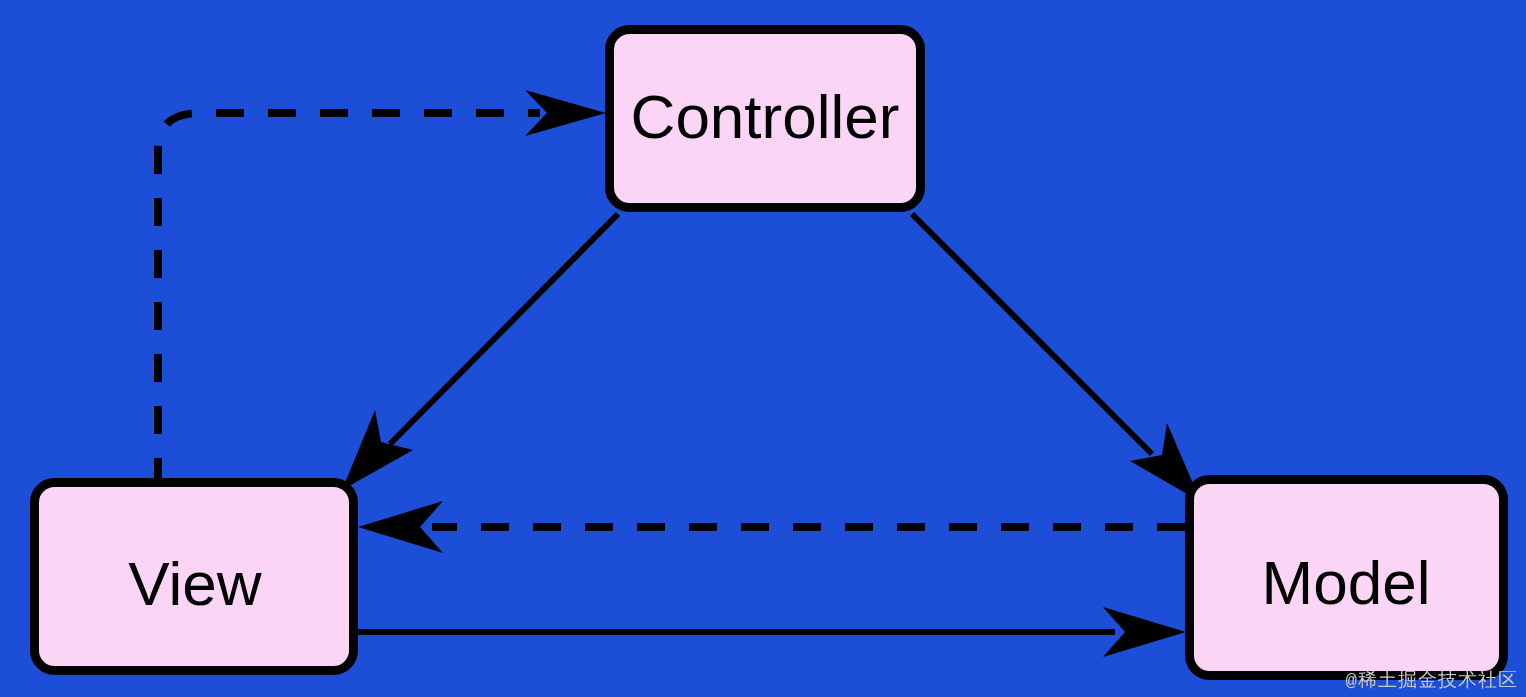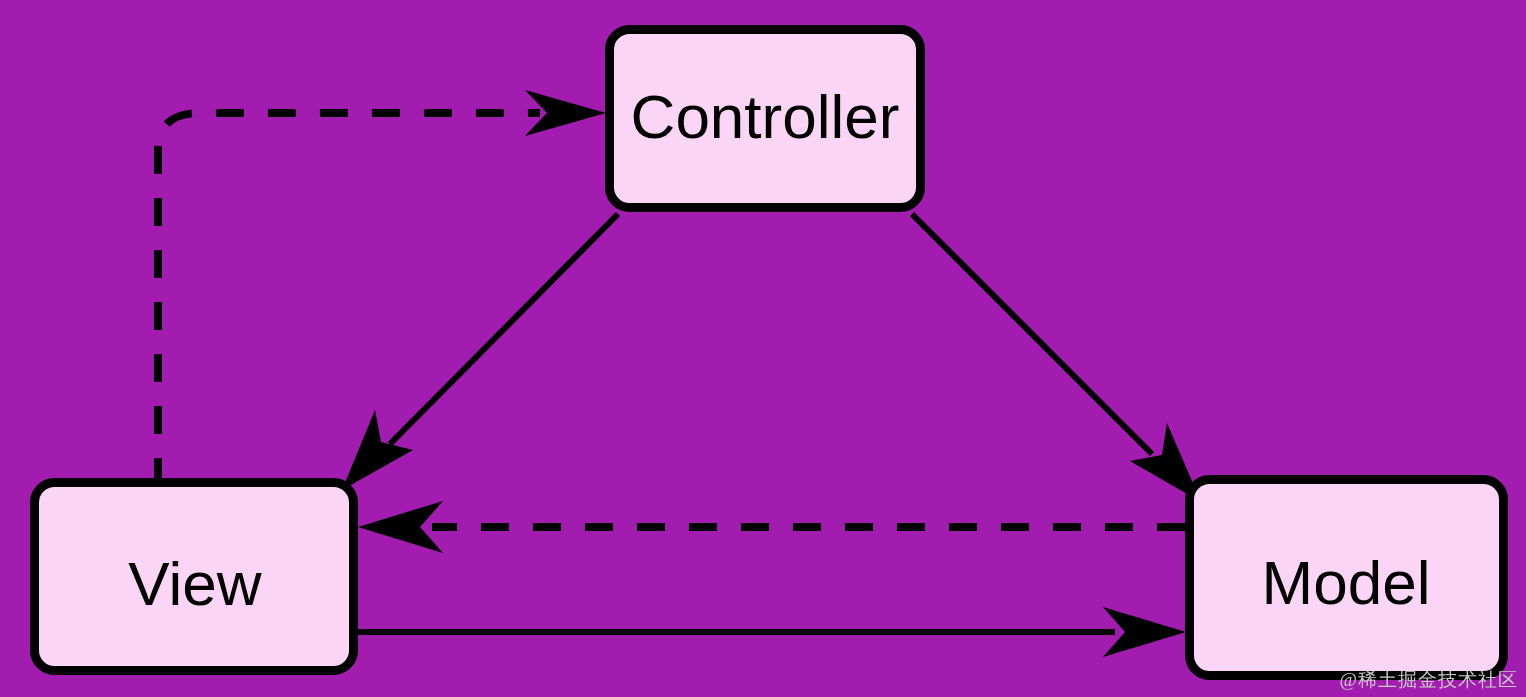--- a/index.html
+++ b/index.html
@@ -10,21 +10,21 @@
   body {
     width: 1526px;
     height: 697px;
     overflow: hidden;
     font-family: "Liberation Sans", "DejaVu Sans", sans-serif;
   }
   #diagram-root {
     position: relative;
     width: 1526px;
     height: 697px;
-    background: #a21caf;
+    background: #1d4ed8;
   }
   svg.mvc-canvas {
     display: block;
     width: 1526px;
     height: 697px;
   }
   .node-box {
     stroke: #000000;
     stroke-width: 9;
   }
@@ -49,21 +49,21 @@
     stroke-linecap: butt;
   }
   .arrow-head {
     fill: #000000;
     stroke: none;
   }
   .watermark-text {
     position: absolute;
     right: 8px;
     bottom: 4px;
-    font-family: Liberation Serif, serif;
+    font-family: Liberation Mono, monospace;
     font-size: 19px;
     color: #c9c9c9;
     letter-spacing: 1px;
     white-space: nowrap;
     user-select: none;
   }
 </style>
 </head>
 <body>
 

